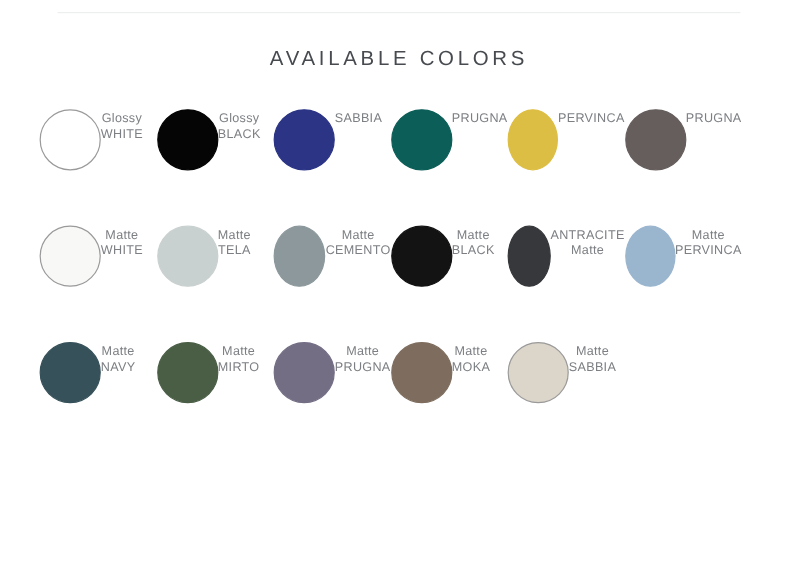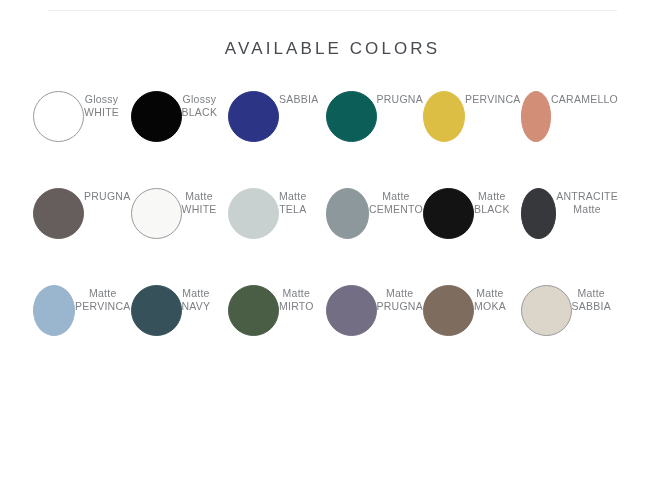--- a/index.html
+++ b/index.html
@@ -106,24 +106,20 @@
       </div>
       <div class="swatch-cell">
         <div class="swatch-dot" style="background: rgb(12, 94, 88); border: 1px solid rgb(12, 94, 88);"></div>
         <div class="swatch-label">PRUGNA</div>
       </div>
       <div class="swatch-cell">
         <div class="swatch-dot" style="background: rgb(221, 190, 68); border: 1px solid rgb(221, 190, 68);"></div>
         <div class="swatch-label">PERVINCA</div>
       </div>
       <div class="swatch-cell">
-        <div class="swatch-dot" style="background: rgb(210, 142, 119); border: 1px solid rgb(210, 142, 119);"></div>
-        <div class="swatch-label">CARAMELLO</div>
-      </div>
-      <div class="swatch-cell">
         <div class="swatch-dot" style="background: rgb(102, 94, 93); border: 1px solid rgb(102, 94, 93);"></div>
         <div class="swatch-label">PRUGNA</div>
       </div>
       <div class="swatch-cell">
         <div class="swatch-dot" style="background: rgb(248, 248, 246); border: 1px solid rgb(154, 154, 154);"></div>
         <div class="swatch-label">Matte
 WHITE</div>
       </div>
       <div class="swatch-cell">
         <div class="swatch-dot" style="background: rgb(201, 209, 208); border: 1px solid rgb(201, 209, 208);"></div>

